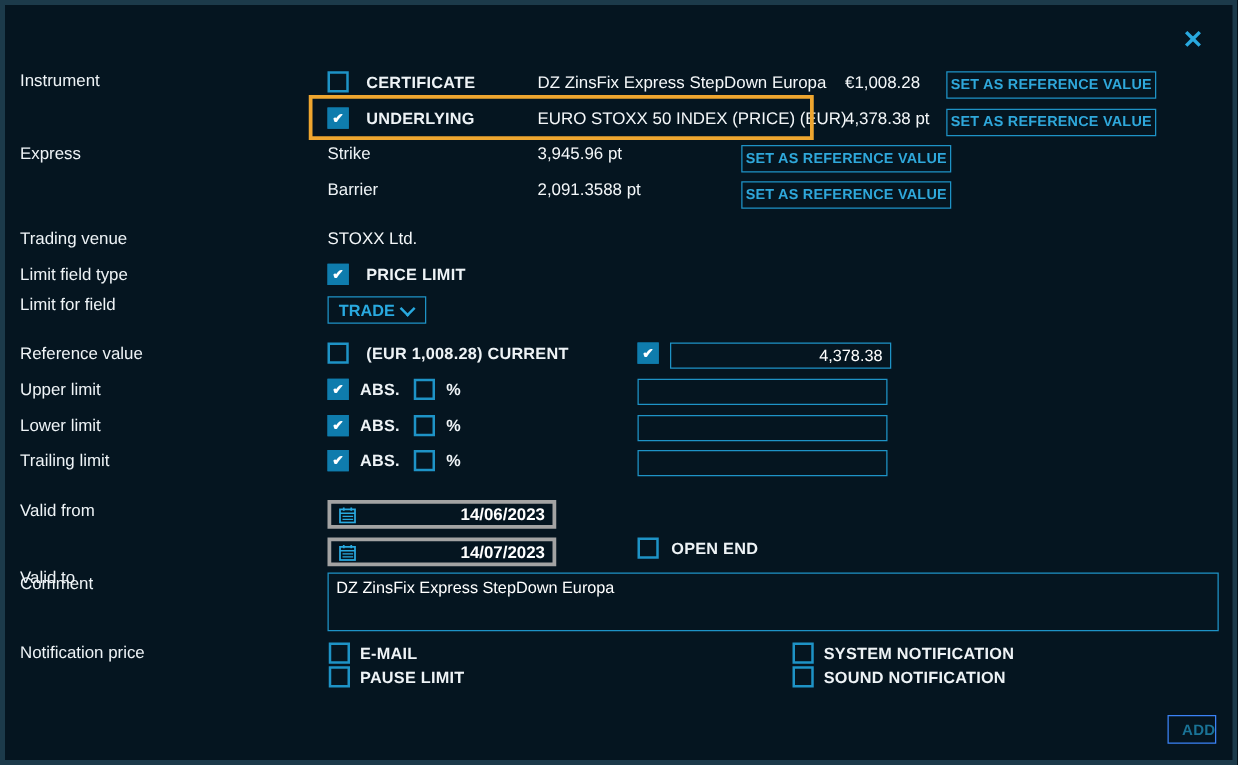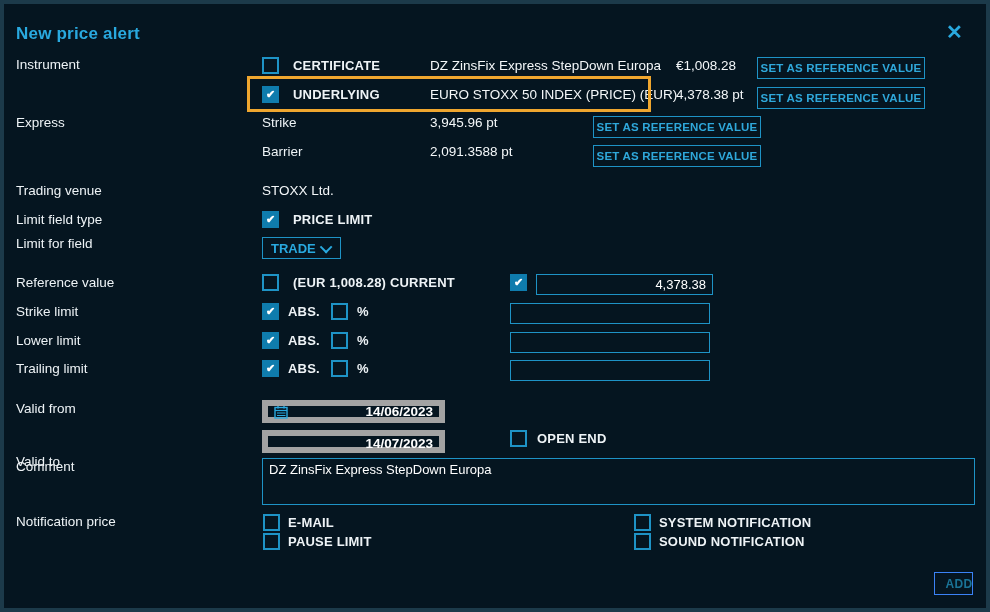--- a/index.html
+++ b/index.html
@@ -25,21 +25,21 @@
     border:1px solid #1e93c6;background:transparent;color:#2fa8db;
     font-family:"Liberation Sans", sans-serif;font-size:11.5px;font-weight:700;
     letter-spacing:0.2px;white-space:nowrap;cursor:pointer;
   }
   .field{
     box-sizing:border-box;border:1px solid #1e93c6;background:transparent;
     color:#ffffff;font-family:"Liberation Sans", sans-serif;font-size:13px;
     padding:0 6px;outline:none;text-align:right;
   }
   .datebox{
-    box-sizing:border-box;border:6px solid #a3a3a3;display:flex;align-items:center;
+    box-sizing:border-box;border:3px solid #a3a3a3;display:flex;align-items:center;
     padding:0 6px;cursor:pointer;
   }
   .datebox .date{margin-left:auto;font-size:13.5px;font-weight:700;color:#ffffff;}
   .dropdown{
     box-sizing:border-box;border:1px solid #1e93c6;display:flex;align-items:center;
     gap:7px;padding:0 8px;color:#29a9df;font-size:13px;font-weight:700;cursor:pointer;
   }
   .chev{
     width:7px;height:7px;border-left:2px solid #29a9df;border-bottom:2px solid #29a9df;
     transform:rotate(-45deg) translateY(-2px);
@@ -57,21 +57,20 @@
     border:1px solid #3b82f6;background:transparent;color:#1a7396;
     font-size:12px;font-weight:700;letter-spacing:0.3px;cursor:pointer;padding-left:17px;
   }
 </style>
 </head>
 <body>
 
 <div class="dialog">
   <div class="frame"></div>
 
-  <div class="abs title" style="left:16px;top:24px;">New price alert</div>
   <div class="abs close" style="left:946px;top:22px;">✕</div>
 
   <div class="abs lbl" style="left:16px;top:57px;">Instrument</div>
 
   <div class="abs cb" style="left:262px;top:57px;" data-checked="false"></div>
   <div class="abs lbl b" style="left:293px;top:58px;">CERTIFICATE</div>
   <div class="abs val" style="left:430px;top:58px;">DZ ZinsFix Express StepDown Europa</div>
   <div class="abs val" style="left:676px;top:58px;">€1,008.28</div>
   <button class="abs refbtn" style="left:757px;top:57px;width:168px;height:22px;">SET AS REFERENCE VALUE</button>
 
@@ -102,21 +101,21 @@
     <span>TRADE</span>
     <span class="chev"></span>
   </div>
 
   <div class="abs lbl" style="left:16px;top:275px;">Reference value</div>
   <div class="abs cb" style="left:262px;top:274px;" data-checked="false"></div>
   <div class="abs lbl b" style="left:293px;top:275px;">(EUR 1,008.28) CURRENT</div>
   <div class="abs cb" style="left:510px;top:274px;" data-checked="true"></div>
   <input class="abs field" style="left: 536px; top: 274px; width: 177px; height: 21px;" value="4,378.38">
 
-  <div class="abs lbl" style="left:16px;top:304px;">Strike limit</div>
+  <div class="abs lbl" style="left:16px;top:304px;">Upper limit</div>
   <div class="abs cb" style="left:262px;top:303px;" data-checked="true"></div>
   <div class="abs lbl b" style="left:288px;top:304px;">ABS.</div>
   <div class="abs cb" style="left:331px;top:303px;" data-checked="false"></div>
   <div class="abs lbl b" style="left:357px;top:304px;">%</div>
   <input class="abs field" style="left: 510px; top: 303px; width: 200px; height: 21px;" value="">
 
   <div class="abs lbl" style="left:16px;top:333px;">Lower limit</div>
   <div class="abs cb" style="left:262px;top:332px;" data-checked="true"></div>
   <div class="abs lbl b" style="left:288px;top:333px;">ABS.</div>
   <div class="abs cb" style="left:331px;top:332px;" data-checked="false"></div>
@@ -137,21 +136,21 @@
       <line x1="1" y1="5.5" x2="13" y2="5.5" stroke="#29a9df" stroke-width="1.2"></line>
       <line x1="4" y1="1" x2="4" y2="3.5" stroke="#29a9df" stroke-width="1.4"></line>
       <line x1="10" y1="1" x2="10" y2="3.5" stroke="#29a9df" stroke-width="1.4"></line>
       <line x1="3" y1="8" x2="11.5" y2="8" stroke="#29a9df" stroke-width="1"></line>
       <line x1="3" y1="10.5" x2="11.5" y2="10.5" stroke="#29a9df" stroke-width="1"></line>
     </svg>
     <span class="date">14/06/2023</span>
   </div>
 
   <div class="abs lbl" style="left:16px;top:430px;margin-top:24px;">Valid to</div>
-  <div class="abs datebox" style="left:262px;top:430px;width:183px;height:23px;flex-direction:column;">
+  <div class="abs datebox" style="left:262px;top:430px;width:183px;height:23px;">
     <svg width="14" height="14" viewBox="0 0 14 14">
       <rect x="1" y="2.5" width="12" height="10.5" fill="none" stroke="#29a9df" stroke-width="1.4"></rect>
       <line x1="1" y1="5.5" x2="13" y2="5.5" stroke="#29a9df" stroke-width="1.2"></line>
       <line x1="4" y1="1" x2="4" y2="3.5" stroke="#29a9df" stroke-width="1.4"></line>
       <line x1="10" y1="1" x2="10" y2="3.5" stroke="#29a9df" stroke-width="1.4"></line>
       <line x1="3" y1="8" x2="11.5" y2="8" stroke="#29a9df" stroke-width="1"></line>
       <line x1="3" y1="10.5" x2="11.5" y2="10.5" stroke="#29a9df" stroke-width="1"></line>
     </svg>
     <span class="date">14/07/2023</span>
   </div>

